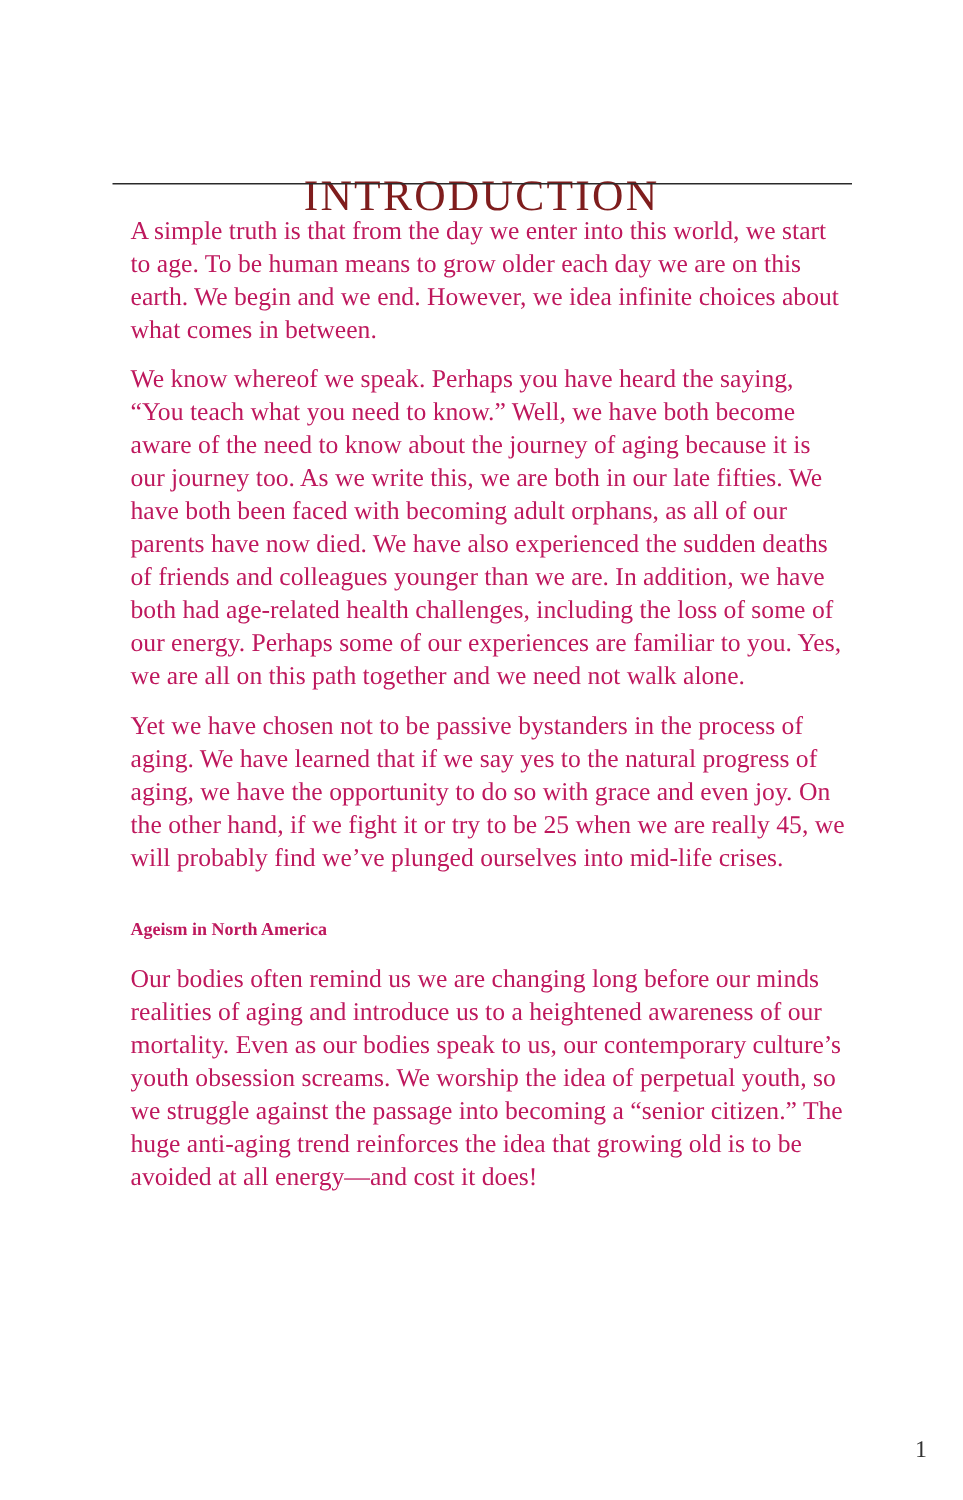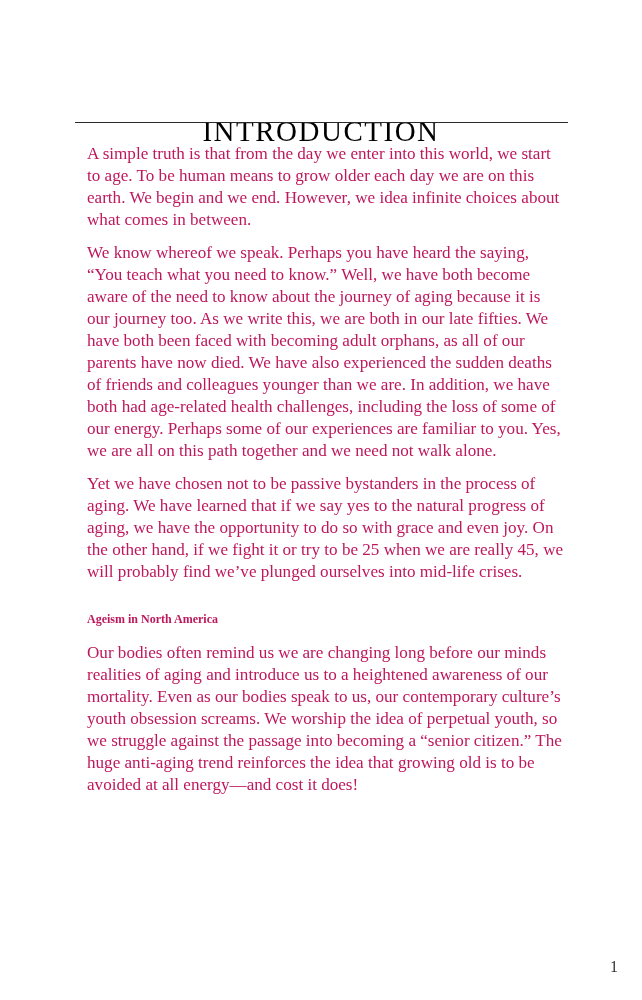--- a/index.html
+++ b/index.html
@@ -2,21 +2,21 @@
 <html><head>
 <meta charset="utf-8">
 <style>
   html, body { margin: 0; padding: 0; background: #ffffff; }
   body { width: 642px; height: 1000px; position: relative; overflow: hidden; }
   .page { position: absolute; left: 0; top: 0; width: 642px; height: 1000px; background: #ffffff; }
   .chapter-title {
     position: absolute; left: 75px; top: 82px; width: 492px;
     text-align: center;
     font-family: "Liberation Serif", "DejaVu Serif", serif;
-    font-size: 29px; letter-spacing: 1.5px; color: #000000; font-weight: normal;
+    font-size: 29px; letter-spacing: 1.5px; color: #7f1d1d; font-weight: normal;
     line-height: 36px;
     margin-top: 31px;
   }
   .title-rule {
     position: absolute; left: 75px; top: 122px; width: 493px; height: 0;
     border-top: 1.5px solid #2a2a2a;
   }
   .body {
     position: absolute; left: 75px; top: 143px; width: 500px;
     font-family: "Liberation Serif", "DejaVu Serif", serif;

